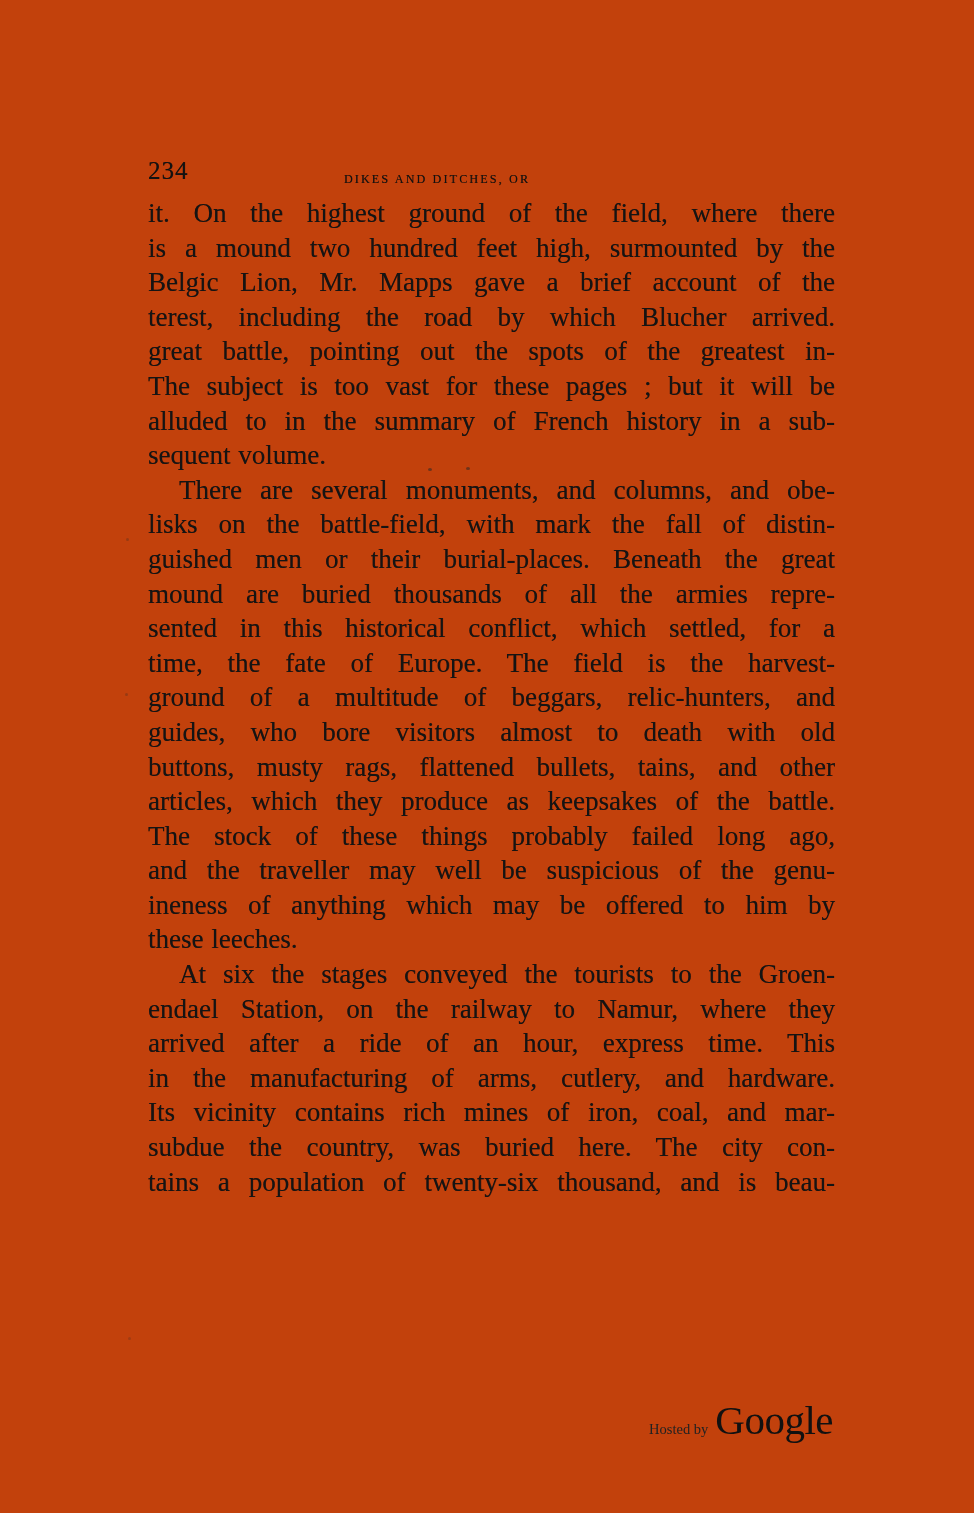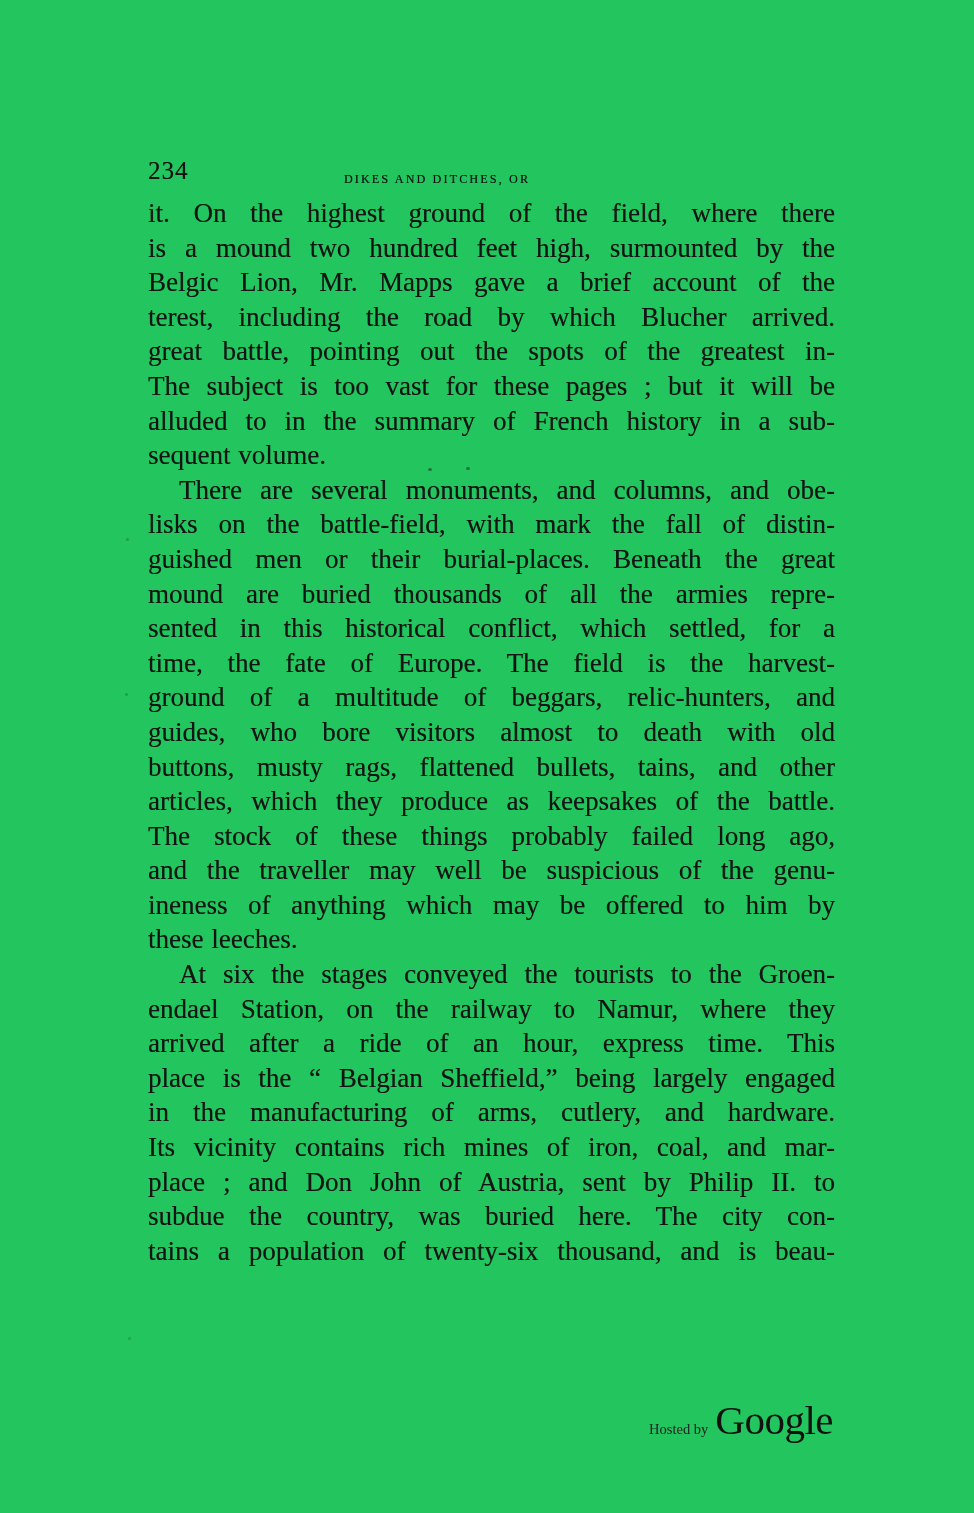--- a/index.html
+++ b/index.html
@@ -11,21 +11,21 @@
     width: 974px;
     height: 1513px;
     position: relative;
     overflow: hidden;
     font-family: "Liberation Serif", serif;
     color: #161616;
   }
   .scan-page {
     position: absolute;
     inset: 0;
-    background: #22c55e;
+    background: #c2410c;
   }
 
   
   .page-number {
     position: absolute;
     left: 148px;
     top: 155px;
     font-size: 25px;
     line-height: 32px;
     letter-spacing: 1px;
@@ -133,24 +133,22 @@
       <div class="line">guides, who bore visitors almost to death with old</div>
       <div class="line">buttons, musty rags, flattened bullets, tains, and other</div>
       <div class="line">articles, which they produce as keepsakes of the battle.</div>
       <div class="line">The stock of these things probably failed long ago,</div>
       <div class="line">and the traveller may well be suspicious of the genu-</div>
       <div class="line">ineness of anything which may be offered to him by</div>
       <div class="line last">these leeches.</div>
       <div class="line indent">At six the stages conveyed the tourists to the Groen-</div>
       <div class="line">endael Station, on the railway to Namur, where they</div>
       <div class="line">arrived after a ride of an hour, express time.  This</div>
-      <div class="line">place is the “ Belgian Sheffield,” being largely engaged</div>
       <div class="line">in the manufacturing of arms, cutlery, and hardware.</div>
       <div class="line">Its vicinity contains rich mines of iron, coal, and mar-</div>
-      <div class="line">place ; and Don John of Austria, sent by Philip II. to</div>
       <div class="line">subdue the country, was buried here.  The city con-</div>
       <div class="line">tains a population of twenty-six thousand, and is beau-</div>
     </div>
 
   <div class="footer">
     <span class="hosted-by">Hosted by</span>
     <span class="google-logo">Google</span>
   </div>
 
   <div class="speck s1"></div>

